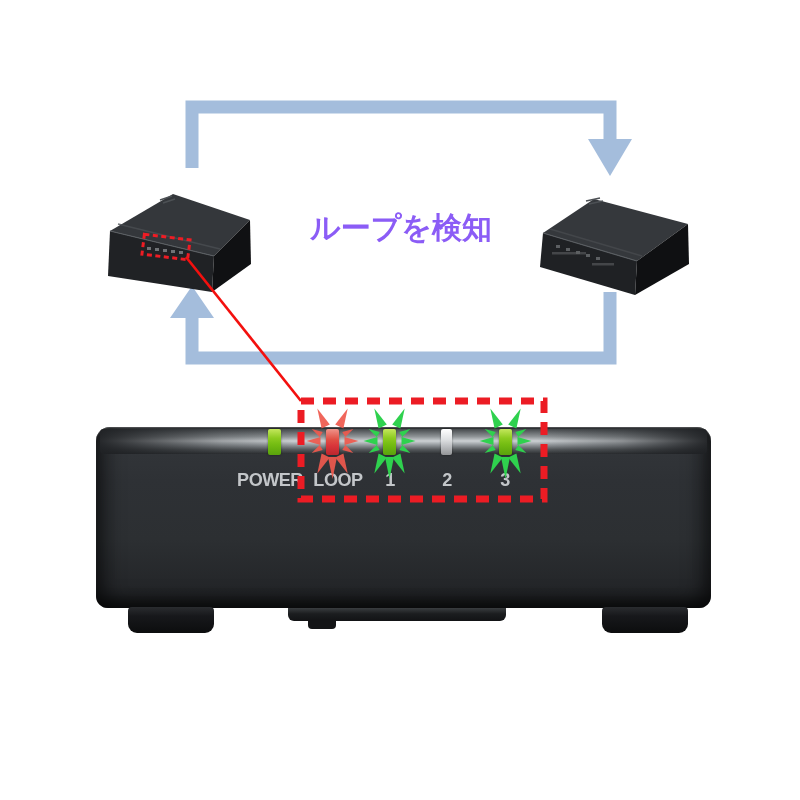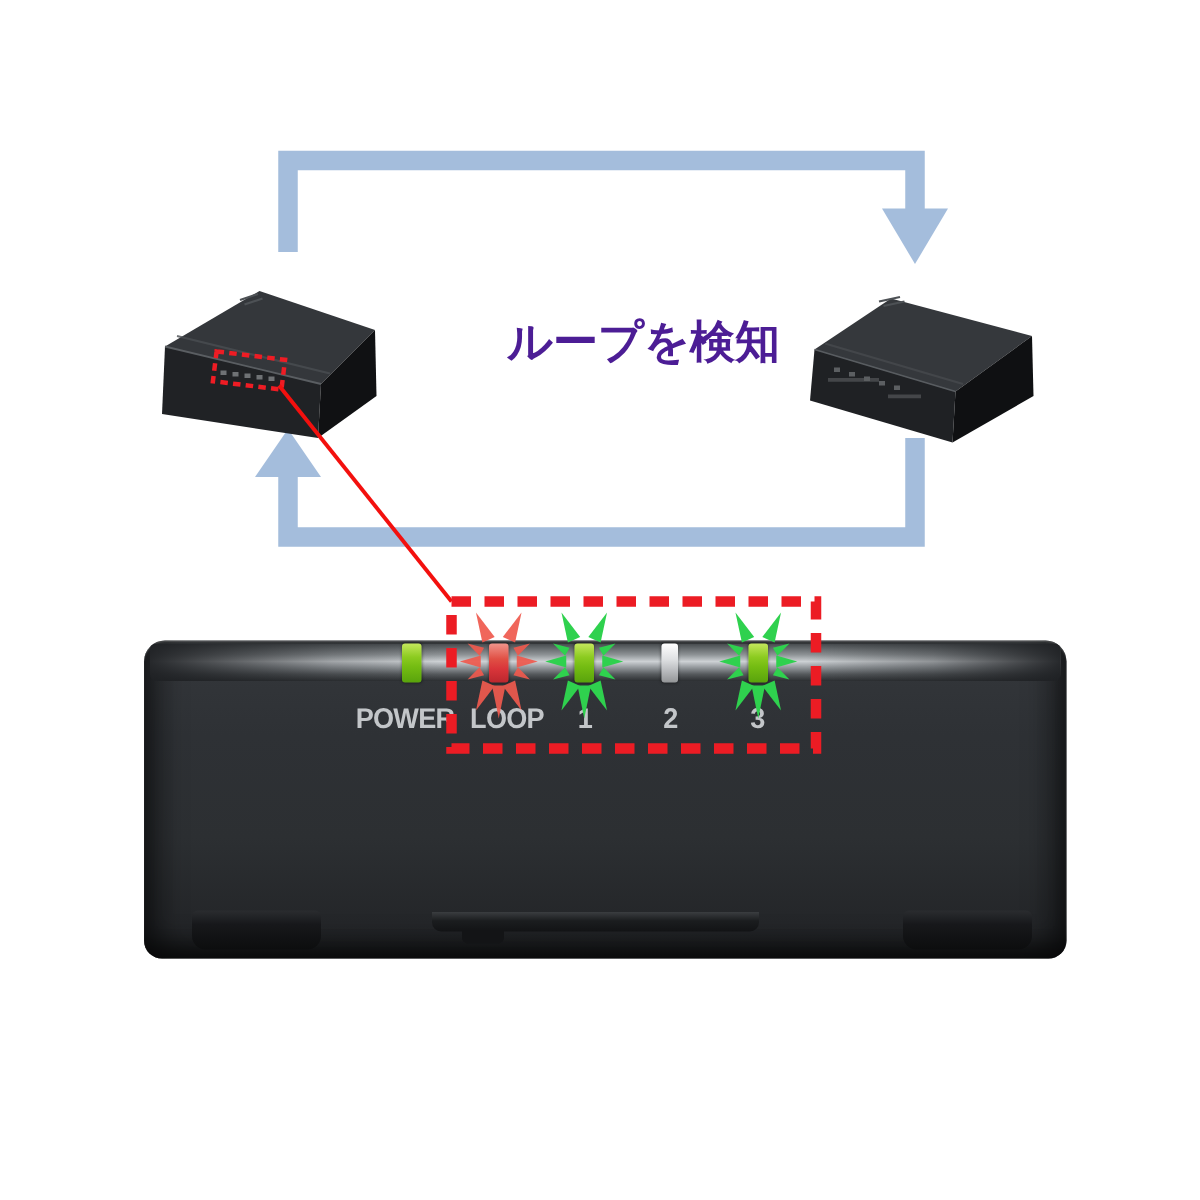--- a/index.html
+++ b/index.html
@@ -7,26 +7,26 @@
     position:relative;width:800px;height:800px;background:#ffffff;overflow:hidden;
     font-family:"Liberation Sans","DejaVu Sans",sans-serif;
   }
   svg.layer{position:absolute;left:0;top:0;}
   .base{z-index:1;}
   .overlay{z-index:3;}
 
   
   .loop-caption{
     position:absolute;left:401px;top:208px;transform:translateX(-50%);
-    z-index:2;font-size:30px;font-weight:bold;color:#4c1d95;letter-spacing:0px;white-space:nowrap;margin-left:28px;
+    z-index:2;font-size:30px;font-weight:bold;color:#8b5cf6;letter-spacing:0px;white-space:nowrap;
   }
 
   
   .switch-body{
-    position:absolute;left:96px;top:427px;width:615px;height:212px;z-index:2;
+    position:absolute;left:96px;top:427px;width:615px;height:181px;z-index:2;
     background:linear-gradient(180deg,#43474a 0%,#33363a 6%,#2e3135 30%,#2c2f32 62%,#232528 92%,#1d1f21 100%);
     border-radius:14px 14px 12px 12px;
     box-shadow:inset 0 1px 1px rgba(255,255,255,.18), inset 0 -10px 16px rgba(0,0,0,.5),
                inset 12px 0 18px rgba(0,0,0,.35), inset -12px 0 18px rgba(0,0,0,.35);
   }
   .led-band{
     position:absolute;left:4px;right:4px;top:2px;height:25px;border-radius:4px;
     background:
       linear-gradient(90deg,rgba(30,32,35,.95) 0%,rgba(30,32,35,.25) 20%,rgba(30,32,35,0) 32%,
                              rgba(30,32,35,0) 72%,rgba(30,32,35,.35) 86%,rgba(30,32,35,.95) 100%),

